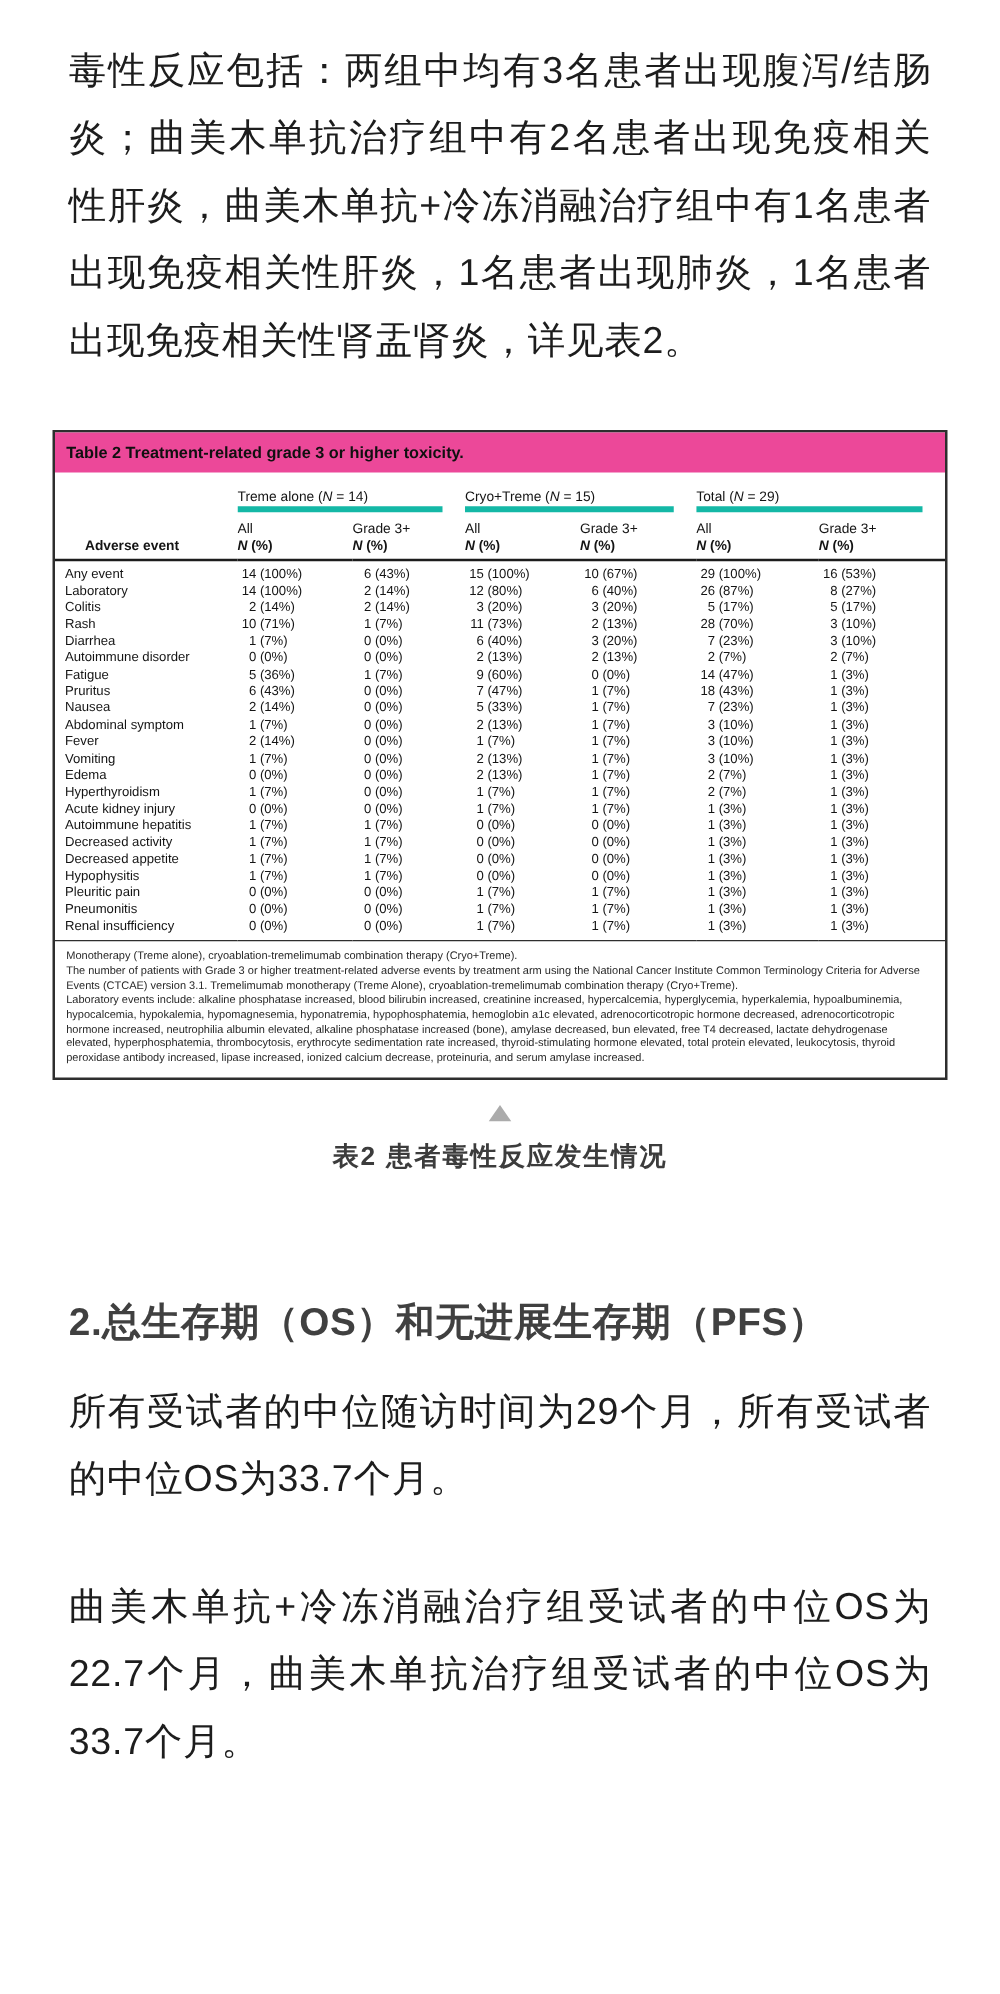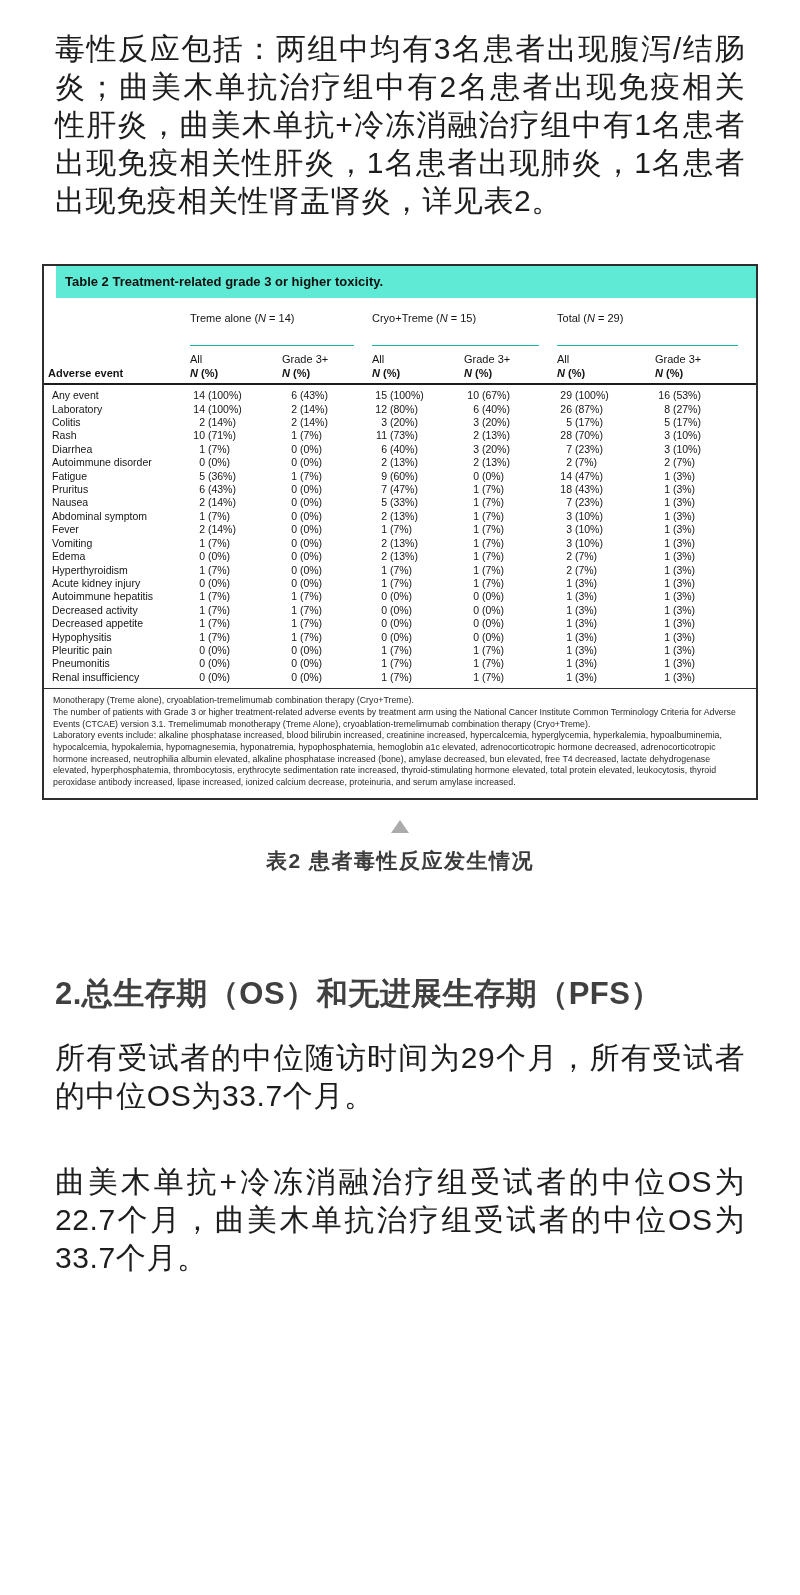--- a/index.html
+++ b/index.html
@@ -8,59 +8,58 @@
     height: 1595px;
     background: #ffffff;
     font-family: "Liberation Sans", sans-serif;
     color: #1d1d1d;
     overflow: hidden;
   }
   
   .cn-para {
     margin: 0 55px;
     font-size: 30px;
-    line-height: 38px;
+    line-height: 54px;
     letter-spacing: 0.6px;
     color: #1d1d1d;
     text-align: justify;
   }
   .para-1 { padding-top: 30px; }
   .para-2 { margin-top: 24px; }
   .para-3 { margin-top: 48px; }
 
   
   .figure { margin: 44px 42px 0 42px; }
   .table-box { border: 2px solid #2e2e2e; background: #ffffff; }
   .t-title {
-    background: #5eead4;
+    background: #ec4899;
     font-weight: bold;
     font-size: 13px;
     padding: 8px 9px 9px 9px;
     color: #101010;
-    margin-left: 12px;
   }
   table.adv {
     width: 100%;
     border-collapse: collapse;
     table-layout: fixed;
     font-size: 10.5px;
     color: #141414;
     margin-top: 4px;
   }
   table.adv th, table.adv td {
     font-weight: normal;
     text-align: left;
     vertical-align: bottom;
     line-height: 13.4px;
     white-space: nowrap;
     overflow: hidden;
   }
-  th.evt { padding-left: 4px; }
+  th.evt { padding-left: 24px; }
   th.grp { font-weight: bold; font-size: 11px; padding-top: 10px; }
-  .grp-line { display: block; border-bottom: 1px solid #14b8a6; padding-bottom: 20px; margin-right: 18px; }
+  .grp-line { display: block; border-bottom: 5px solid #14b8a6; padding-bottom: 0; margin-right: 18px; }
   th.sub { font-weight: bold; font-size: 11px; padding-top: 7px; }
   tr.unit-row th { border-bottom: 2px solid #1c1c1c; padding-bottom: 3px; font-weight: bold; font-size: 11px; }
   th.evt-hdr { font-weight: bold; }
   tbody th.evt-cell { font-weight: normal; padding-left: 8px; }
   tbody tr:first-child td, tbody tr:first-child th { padding-top: 4px; }
   tbody tr:last-child td, tbody tr:last-child th { border-bottom: 1.5px solid #2e2e2e; padding-bottom: 4px; }
   td.val .num { display: inline-block; width: 15px; text-align: right; }
   .fnotes { padding: 6px 9px 9px 9px; }
   .fn { font-size: 8.8px; line-height: 1.33; color: #282828; text-align: left; }
 

